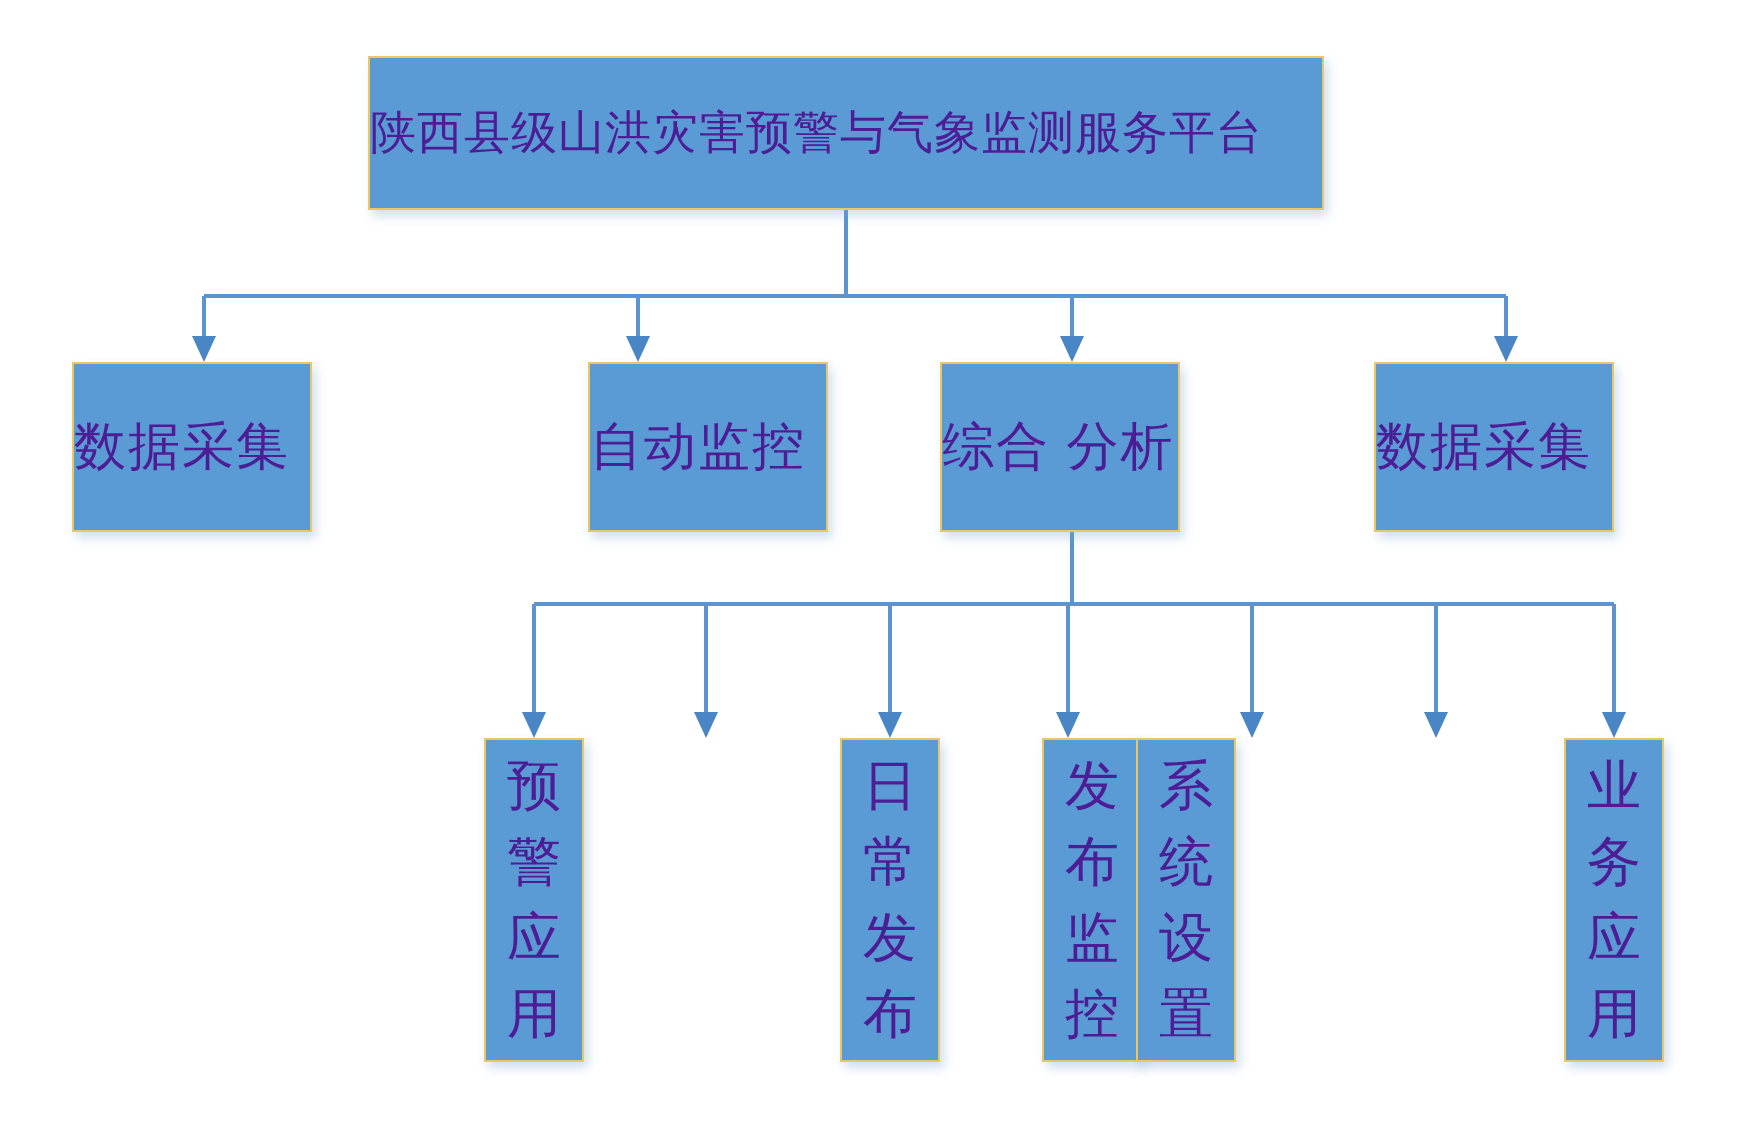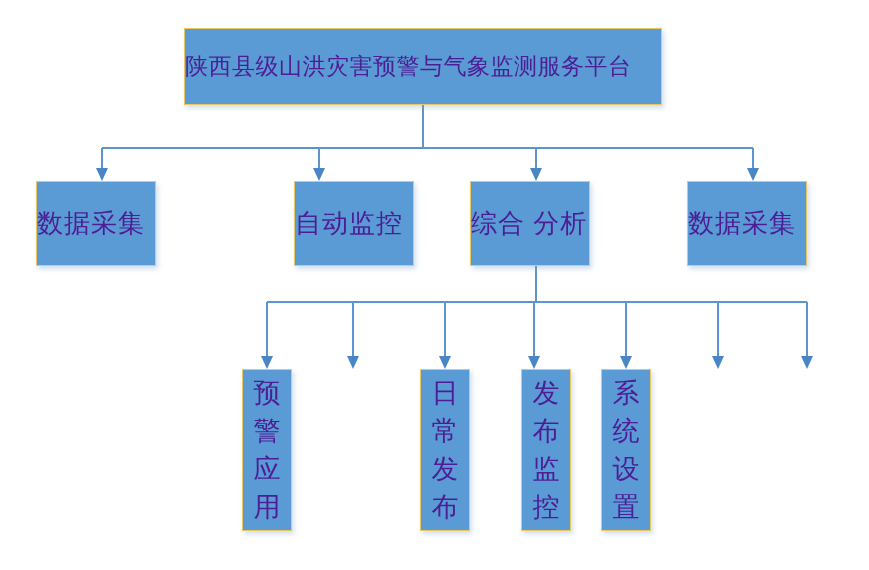--- a/index.html
+++ b/index.html
@@ -125,17 +125,20 @@
 
   <div class="box l3" style="left:242px;">
     <span>预警应用</span>
   </div>
   <div class="box l3" style="left:420px;">
     <span>日常发布</span>
   </div>
   <div class="box l3" style="left:521px;">
     <span>发布监控</span>
   </div>
-  <div class="box l3" style="left:601px;">
+  <div class="box l3" style="left:568px;">
     <span>系统设置</span>
+  </div>
+  <div class="box l3" style="left:782px;">
+    <span>业务应用</span>
   </div>
 
 </div>
 
 </body></html>

